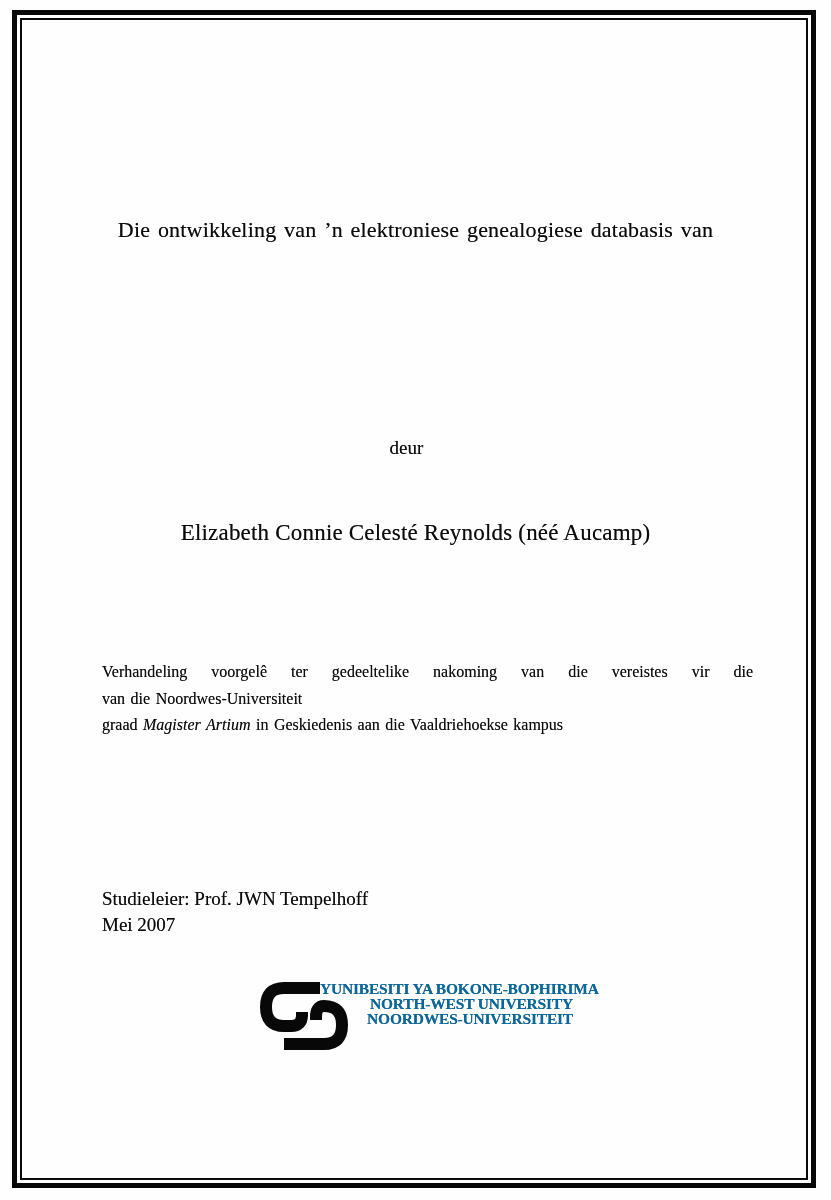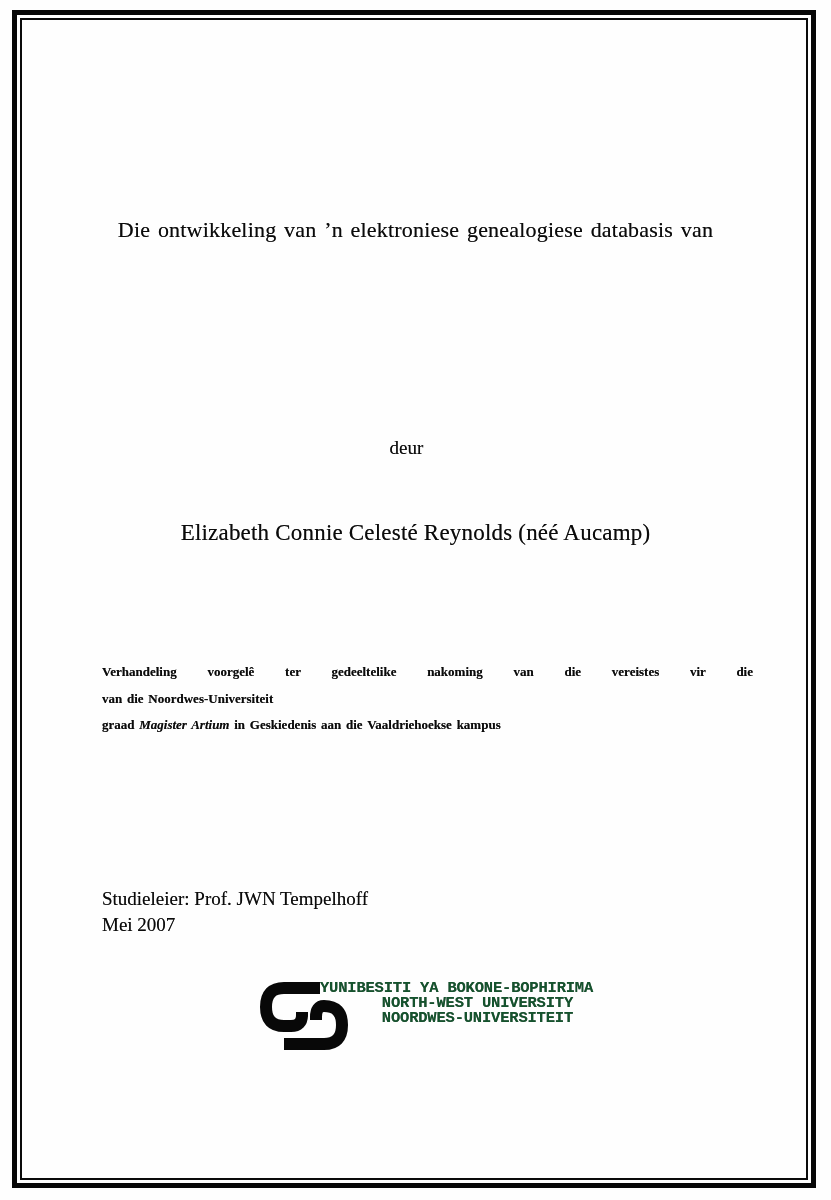--- a/index.html
+++ b/index.html
@@ -51,24 +51,23 @@
     top: 520px;
     font-size: 23px;
     text-align: center;
     letter-spacing: 0.2px;
   }
   .statement {
     position: absolute;
     left: 102px;
     width: 651px;
     top: 659px;
-    font-size: 13px;
+    font-size: 16px;
     line-height: 26.5px;
     word-spacing: 1.5px;
-    font-weight: bold;
   }
   .statement .s-just {
     text-align: justify;
     text-align-last: justify;
   }
   .italic { font-style: italic; }
   .supervisor {
     position: absolute;
     left: 102px;
     top: 886px;
@@ -84,27 +83,27 @@
   }
   .logo-mark {
     position: absolute;
     left: 0; top: 2px;
     width: 92px; height: 74px;
   }
   .logo-text {
     position: absolute;
     left: 62px; top: 4px;
     width: 253px;
-    font-family: Liberation Mono, monospace;
+    font-family: Liberation Serif, serif;
     font-weight: bold;
     font-size: 15.5px;
     line-height: 15px;
     letter-spacing: -0.2px;
     text-align: right;
-    color: #14532d;
+    color: #0369a1;
     white-space: nowrap;
   }
 </style>
 </head>
 <body>
 
 <div class="page">
 
   <div class="outer-border"></div>
   <div class="inner-border"></div>

